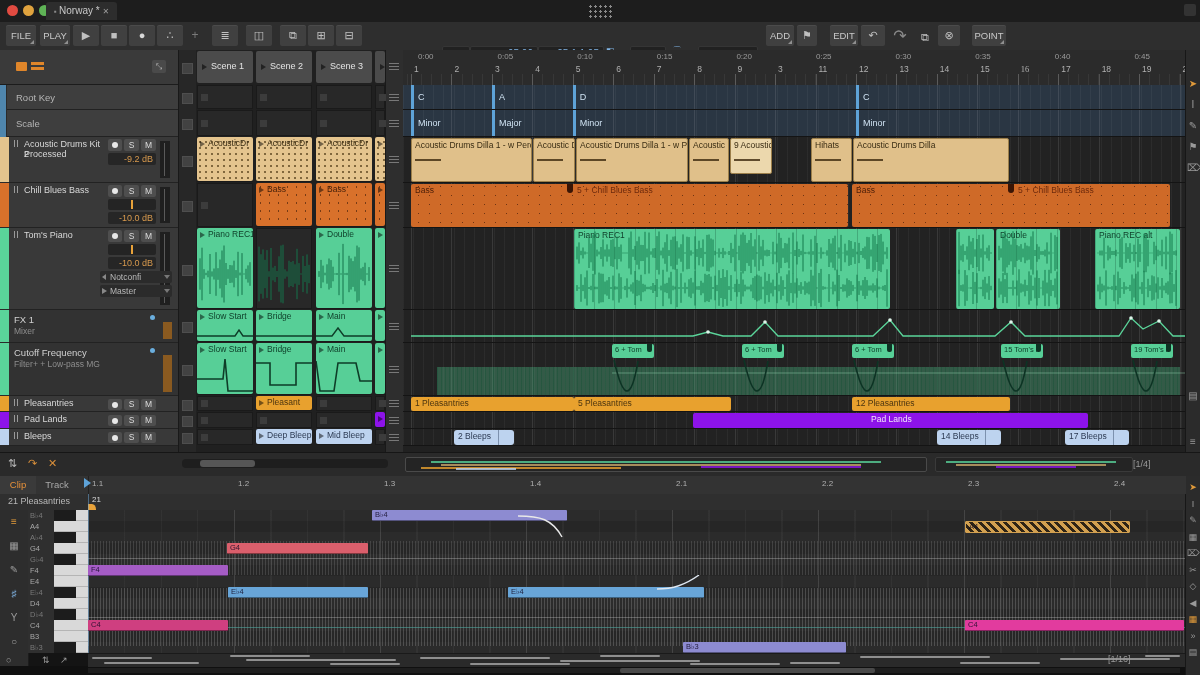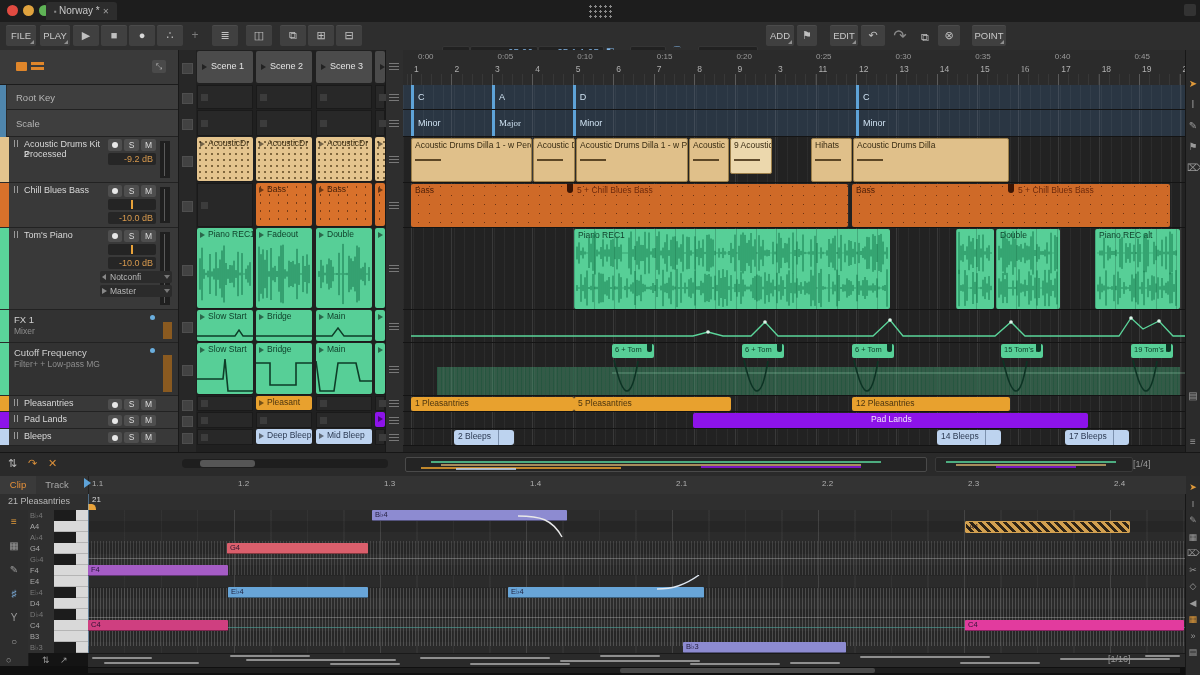--- a/index.html
+++ b/index.html
@@ -302,24 +302,20 @@
     </div>
     <div style="position: absolute; left: 197px; top: 228px; width: 56px; height: 81px; background: rgb(40, 40, 40); border: 1px solid rgb(26, 26, 26); box-sizing: border-box;"></div>
     <div style="position: absolute; left: 197px; top: 228px; width: 56px; height: 80px; background: rgb(87, 207, 151); border-radius: 2px; overflow: hidden;">
       <div style="position: absolute; left: 3px; top: 4px; width: 0px; height: 0px; border-top: 3px solid transparent; border-bottom: 3px solid transparent; border-left: 5px solid rgba(0, 0, 0, 0.5);"></div>
       <div style="position: absolute; left: 11px; top: 1px; font-size: 8.5px; color: rgb(14, 61, 40); white-space: nowrap;">Piano REC1</div>
     </div>
     <svg width="54" height="64" style="position: absolute; left: 198px; top: 242px; overflow: hidden; pointer-events: none;">
       <path d="M2 16.3L2 47.7M4 5.7L4 58.3M6 27.2L6 36.8M8 30.8L8 33.2M10 28.7L10 35.3M12 12.0L12 52.0M14 29.4L14 34.6M16 26.5L16 37.5M18 10.2L18 53.8M20 26.2L20 37.8M22 17.5L22 46.5M24 8.5L24 55.5M26 3.5L26 60.5M28 21.0L28 43.0M30 27.2L30 36.8M32 23.0L32 41.0M34 23.3L34 40.7M36 18.7L36 45.3M38 28.1L38 35.9M40 9.8L40 54.2M42 30.6L42 33.4M44 11.1L44 52.9M46 31.4L46 32.6M48 26.8L48 37.2M50 23.4L50 40.6M52 20.2L52 43.8" fill="none" stroke="#15724b" stroke-width="1"></path>
     </svg>
     <div style="position: absolute; left: 256px; top: 228px; width: 56px; height: 81px; background: rgb(40, 40, 40); border: 1px solid rgb(26, 26, 26); box-sizing: border-box;"></div>
-    <div style="position: absolute; left: 256px; top: 228px; width: 56px; height: 80px; background: rgb(87, 207, 151); border-radius: 2px; overflow: hidden;">
-      <div style="position: absolute; left: 3px; top: 4px; width: 0px; height: 0px; border-top: 3px solid transparent; border-bottom: 3px solid transparent; border-left: 5px solid rgba(0, 0, 0, 0.5);"></div>
-      <div style="position: absolute; left: 11px; top: 1px; font-size: 8.5px; color: rgb(14, 61, 40); white-space: nowrap;">Fadeout</div>
-    </div>
     <svg width="54" height="64" style="position: absolute; left: 257px; top: 242px; overflow: hidden; pointer-events: none;">
       <path d="M2 4.6L2 59.4M4 12.2L4 51.8M6 7.4L6 56.6M8 17.8L8 46.2M10 8.1L10 55.9M12 29.2L12 34.8M14 6.0L14 58.0M16 25.6L16 38.4M18 23.9L18 40.1M20 29.0L20 35.0M22 14.3L22 49.7M24 3.5L24 60.5M26 2.7L26 61.3M28 27.3L28 36.7M30 29.3L30 34.7M32 18.7L32 45.3M34 20.0L34 44.0M36 18.9L36 45.1M38 22.3L38 41.7M40 6.8L40 57.2M42 21.1L42 42.9M44 31.3L44 32.7M46 13.9L46 50.1M48 24.0L48 40.0M50 12.4L50 51.6M52 22.8L52 41.2" fill="none" stroke="#15724b" stroke-width="1"></path>
     </svg>
     <div style="position: absolute; left: 316px; top: 228px; width: 56px; height: 81px; background: rgb(40, 40, 40); border: 1px solid rgb(26, 26, 26); box-sizing: border-box;"></div>
     <div style="position: absolute; left: 316px; top: 228px; width: 56px; height: 80px; background: rgb(87, 207, 151); border-radius: 2px; overflow: hidden;">
       <div style="position: absolute; left: 3px; top: 4px; width: 0px; height: 0px; border-top: 3px solid transparent; border-bottom: 3px solid transparent; border-left: 5px solid rgba(0, 0, 0, 0.5);"></div>
       <div style="position: absolute; left: 11px; top: 1px; font-size: 8.5px; color: rgb(14, 61, 40); white-space: nowrap;">Double</div>
     </div>
     <svg width="54" height="64" style="position: absolute; left: 317px; top: 242px; overflow: hidden; pointer-events: none;">
       <path d="M2 29.1L2 34.9M4 17.9L4 46.1M6 23.6L6 40.4M8 30.7L8 33.3M10 22.3L10 41.7M12 16.5L12 47.5M14 18.1L14 45.9M16 24.7L16 39.3M18 31.4L18 32.6M20 31.0L20 33.0M22 10.8L22 53.2M24 31.3L24 32.7M26 1.9L26 62.1M28 31.2L28 32.8M30 30.9L30 33.1M32 13.8L32 50.2M34 16.4L34 47.6M36 19.1L36 44.9M38 14.6L38 49.4M40 3.6L40 60.4M42 5.3L42 58.7M44 26.3L44 37.7M46 24.9L46 39.1M48 20.7L48 43.3M50 31.3L50 32.7M52 25.1L52 38.9" fill="none" stroke="#15724b" stroke-width="1"></path>
@@ -470,21 +466,21 @@
     <div style="position: absolute; left: 418px; top: 92px; font-size: 9px; color: rgb(207, 226, 242);">C</div>
     <div style="position: absolute; left: 491.9px; top: 85px; width: 3px; height: 24px; background: rgb(94, 163, 216);"></div>
     <div style="position: absolute; left: 498.9px; top: 92px; font-size: 9px; color: rgb(207, 226, 242);">A</div>
     <div style="position: absolute; left: 572.8px; top: 85px; width: 3px; height: 24px; background: rgb(94, 163, 216);"></div>
     <div style="position: absolute; left: 579.8px; top: 92px; font-size: 9px; color: rgb(207, 226, 242);">D</div>
     <div style="position: absolute; left: 855.95px; top: 85px; width: 3px; height: 24px; background: rgb(94, 163, 216);"></div>
     <div style="position: absolute; left: 862.95px; top: 92px; font-size: 9px; color: rgb(207, 226, 242);">C</div>
     <div style="position: absolute; left: 411px; top: 110px; width: 3px; height: 26px; background: rgb(94, 163, 216);"></div>
     <div style="position: absolute; left: 418px; top: 118px; font-size: 9px; color: rgb(207, 226, 242);">Minor</div>
     <div style="position: absolute; left: 491.9px; top: 110px; width: 3px; height: 26px; background: rgb(94, 163, 216);"></div>
-    <div style="position: absolute; left: 498.9px; top: 118px; font-size: 9px; color: rgb(207, 226, 242); font-family: Liberation Serif, serif;">Major</div>
+    <div style="position: absolute; left: 498.9px; top: 118px; font-size: 9px; color: rgb(207, 226, 242);">Major</div>
     <div style="position: absolute; left: 572.8px; top: 110px; width: 3px; height: 26px; background: rgb(94, 163, 216);"></div>
     <div style="position: absolute; left: 579.8px; top: 118px; font-size: 9px; color: rgb(207, 226, 242);">Minor</div>
     <div style="position: absolute; left: 855.95px; top: 110px; width: 3px; height: 26px; background: rgb(94, 163, 216);"></div>
     <div style="position: absolute; left: 862.95px; top: 118px; font-size: 9px; color: rgb(207, 226, 242);">Minor</div>
     <div style="position: absolute; left: 411px; top: 138px; width: 121px; height: 44px; background: 0px 13px / 7px 7px rgb(224, 192, 138); border-radius: 2px; overflow: hidden; border: 1px solid rgb(156, 127, 74); box-sizing: border-box;">
       <div style="position: absolute; left: 3px; top: 1px; font-size: 8.5px; color: rgb(58, 45, 20); white-space: nowrap;">Acoustic Drums Dilla 1 - w Perc</div>
       <div style="position: absolute; left: 3px; top: 20px; width: 26px; height: 2px; background: rgba(60, 40, 12, 0.8);"></div>
     </div>
     <div style="position: absolute; left: 533px; top: 138px; width: 42px; height: 44px; background: 0px 13px / 7px 7px rgb(224, 192, 138); border-radius: 2px; overflow: hidden; border: 1px solid rgb(156, 127, 74); box-sizing: border-box;">
       <div style="position: absolute; left: 3px; top: 1px; font-size: 8.5px; color: rgb(58, 45, 20); white-space: nowrap;">Acoustic D</div>

